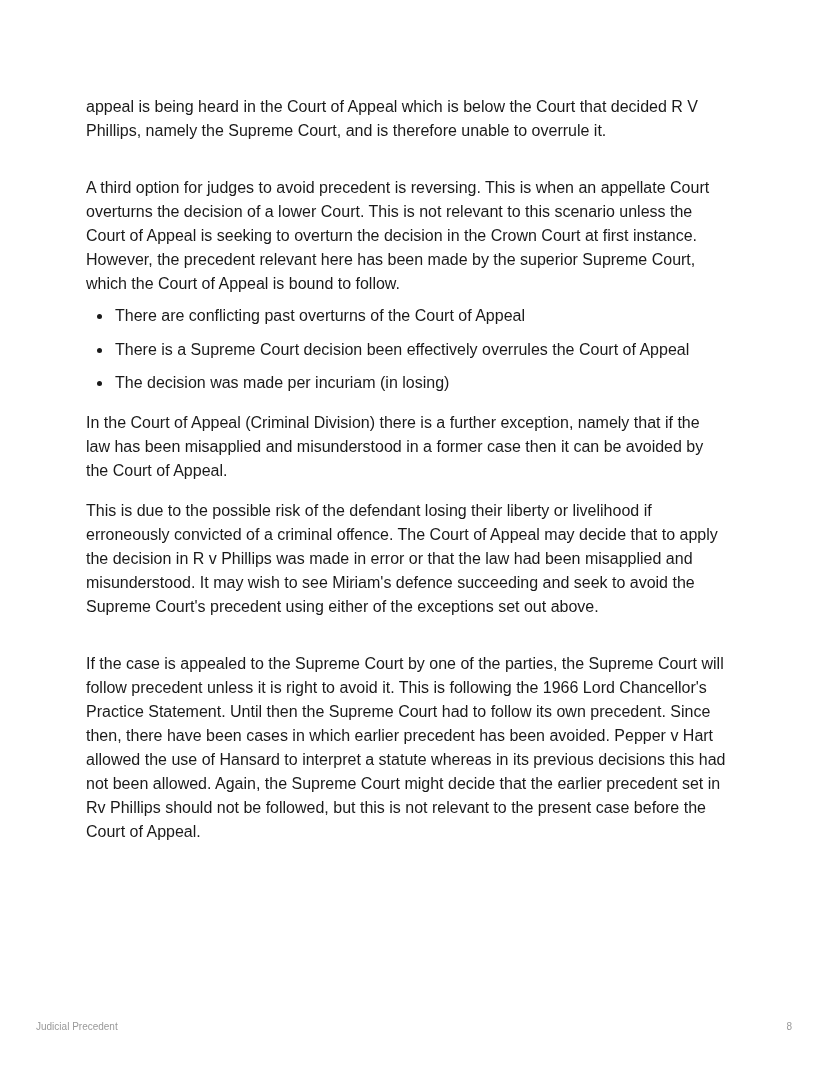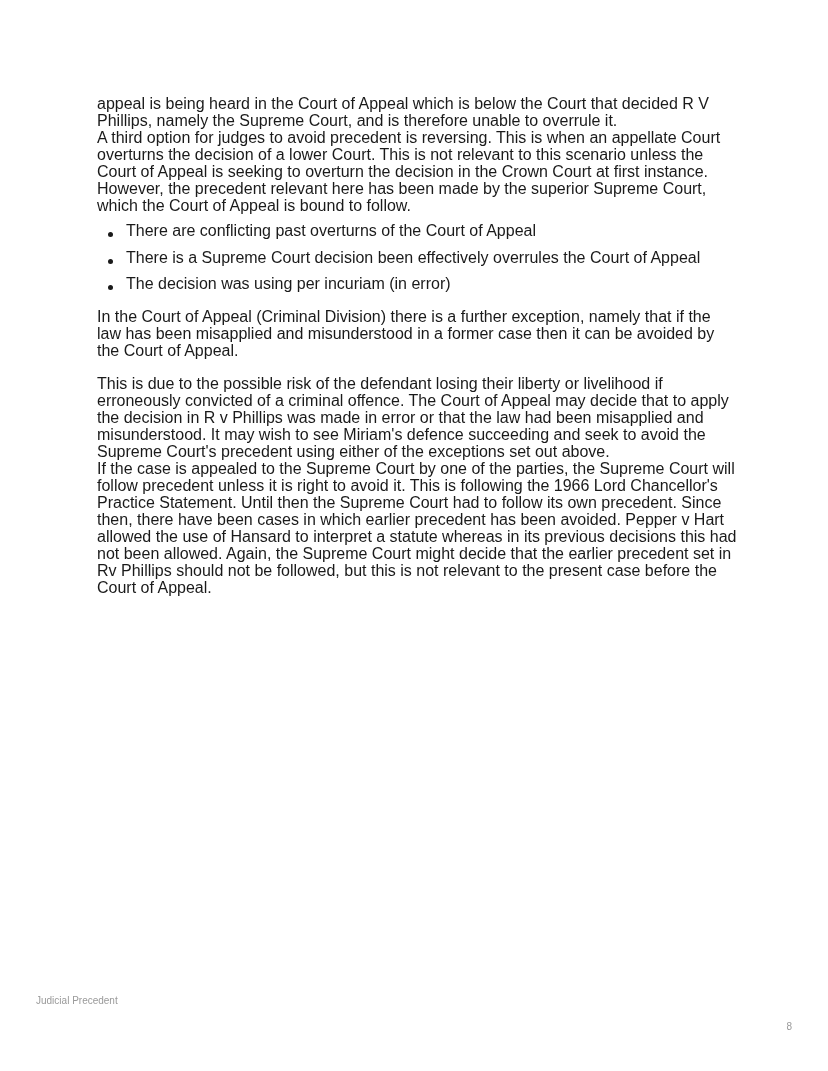--- a/index.html
+++ b/index.html
@@ -10,30 +10,30 @@
   body {
     width: 828px;
     height: 1071px;
     position: relative;
     overflow: hidden;
     font-family: "Liberation Sans", sans-serif;
     color: #1a1a1a;
   }
   .page-content {
     position: absolute;
-    left: 97px;
+    left: 86px;
     top: 95px;
     width: 640px;
     font-size: 16px;
-    line-height: 17px;
+    line-height: 24px;
   }
   .para {
     margin: 0;
   }
-  .gap-large { }
+  .gap-large { margin-top: 33px; }
   .gap-small { margin-top: 16px; }
   ul.bullets {
     margin: 8px 0 4px 0;
     padding-left: 29px;
     list-style: none;
   }
   ul.bullets li {
     position: relative;
     margin-bottom: 9.6px;
   }
@@ -43,42 +43,42 @@
     left: -18px;
     top: 10px;
     width: 5px;
     height: 5px;
     border-radius: 50%;
     background: #1a1a1a;
   }
   .footer-left {
     position: absolute;
     left: 36px;
-    top: 995px;
+    top: 1021px;
     font-size: 10px;
     color: #999999;
   }
   .footer-right {
     position: absolute;
     right: 36px;
     top: 1021px;
     font-size: 10px;
     color: #999999;
   }
 </style>
 </head>
 <body>
 
 <div class="page-content">
   <p class="para">appeal is being heard in the Court of Appeal which is below the Court that decided R V Phillips, namely the Supreme Court, and is therefore unable to overrule it.</p>
   <p class="para gap-large">A third option for judges to avoid precedent is reversing. This is when an appellate Court overturns the decision of a lower Court. This is not relevant to this scenario unless the Court of Appeal is seeking to overturn the decision in the Crown Court at first instance. However, the precedent relevant here has been made by the superior Supreme Court, which the Court of Appeal is bound to follow.</p>
   <ul class="bullets">
     <li>There are conflicting past overturns of the Court of Appeal</li>
     <li>There is a Supreme Court decision been effectively overrules the Court of Appeal</li>
-    <li>The decision was using per incuriam (in error)</li>
+    <li>The decision was made per incuriam (in losing)</li>
   </ul>
   <p class="para gap-small">In the Court of Appeal (Criminal Division) there is a further exception, namely that if the law has been misapplied and misunderstood in a former case then it can be avoided by the Court of Appeal.</p>
   <p class="para gap-small">This is due to the possible risk of the defendant losing their liberty or livelihood if erroneously convicted of a criminal offence. The Court of Appeal may decide that to apply the decision in R v Phillips was made in error or that the law had been misapplied and misunderstood. It may wish to see Miriam's defence succeeding and seek to avoid the Supreme Court's precedent using either of the exceptions set out above.</p>
   <p class="para gap-large">If the case is appealed to the Supreme Court by one of the parties, the Supreme Court will follow precedent unless it is right to avoid it. This is following the 1966 Lord Chancellor's Practice Statement. Until then the Supreme Court had to follow its own precedent. Since then, there have been cases in which earlier precedent has been avoided. Pepper v Hart allowed the use of Hansard to interpret a statute whereas in its previous decisions this had not been allowed. Again, the Supreme Court might decide that the earlier precedent set in Rv Phillips should not be followed, but this is not relevant to the present case before the Court of Appeal.</p>
 </div>
 
 <div class="footer-left">Judicial Precedent</div>
 <div class="footer-right">8</div>
 
 </body></html>

